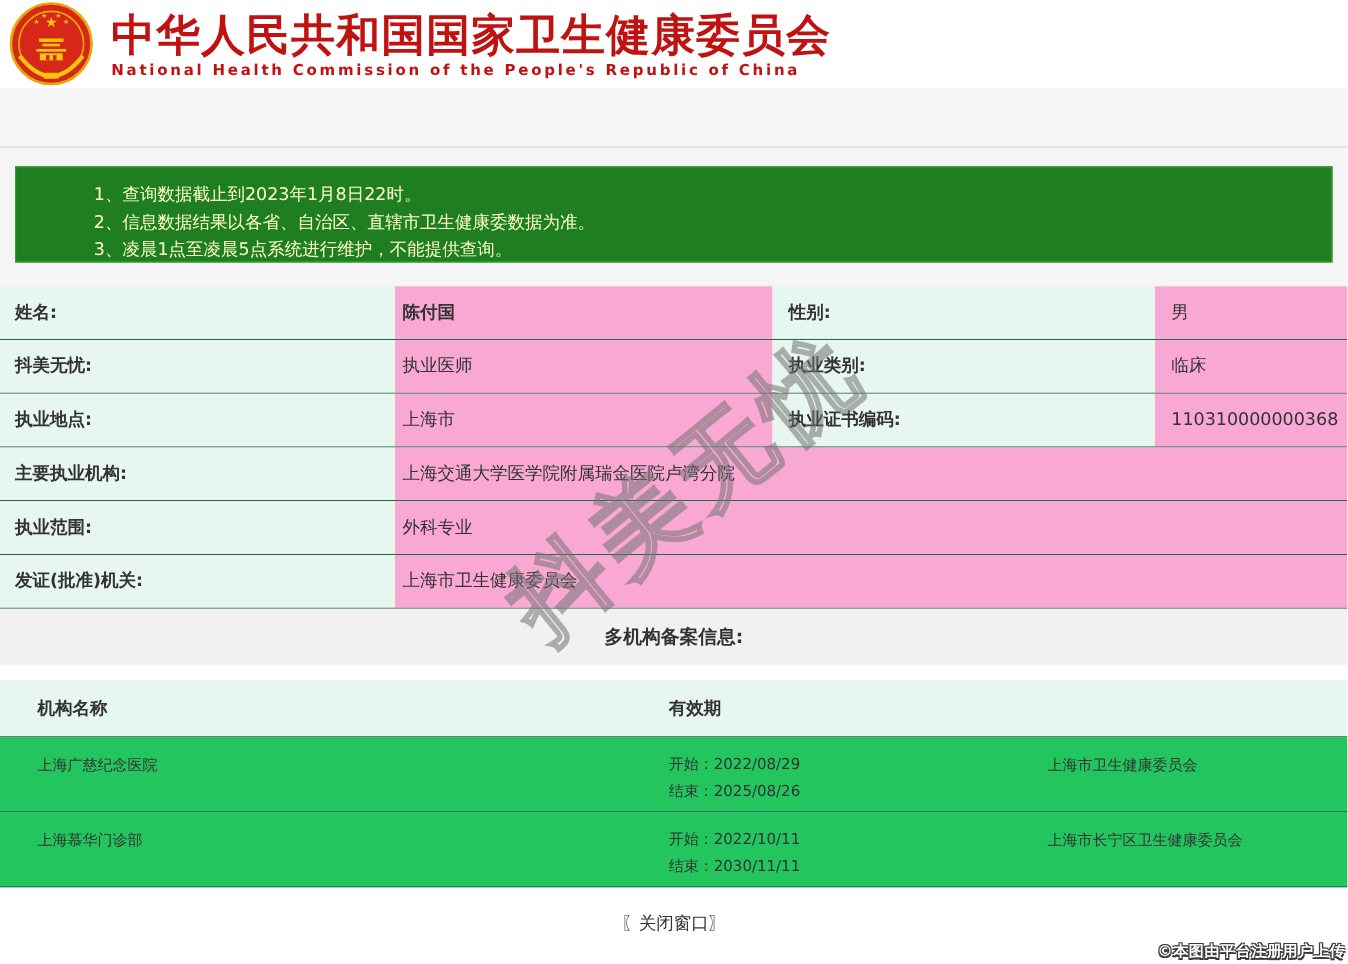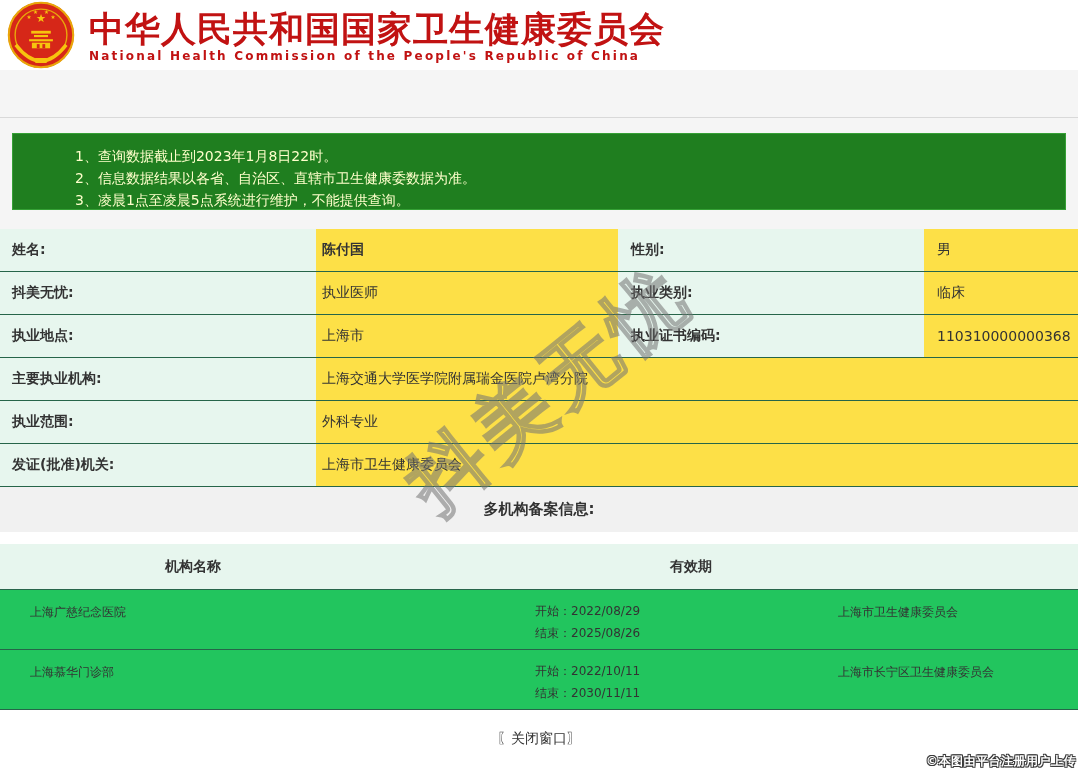--- a/index.html
+++ b/index.html
@@ -48,41 +48,40 @@
   }
   
   .info-table{background:#ffffff;}
   .irow{
     display:flex;height:43px;box-sizing:border-box;
     border-bottom:1px solid #266549;
     font-size:14px;color:#333;
   }
   .cell{display:flex;align-items:center;box-sizing:border-box;overflow:hidden;white-space:nowrap;}
   .lab{background:#e7f6ee;font-weight:bold;padding-left:12px;}
-  .val{background:#fde047;padding-left:6px;}
+  .val{background:#f9a8d4;padding-left:6px;}
   .w1{width:316px;}
   .w2{width:302px;}
   .w3{width:306px;padding-left:13px;}
   .w4{flex:1;padding-left:13px;}
   .wv{flex:1;}
   .bold{font-weight:bold;}
   
   .section-band{
     height:45px;background:#f1f1f1;
     display:flex;align-items:center;justify-content:center;
     font-size:15px;font-weight:bold;color:#333;
   }
   .gap12{height:12px;background:#ffffff;}
   
   .org-header{
     display:flex;height:46px;box-sizing:border-box;
     background:#e7f6ee;border-bottom:1px solid #266549;
     font-size:14px;font-weight:bold;color:#333;
     align-items:center;
-    justify-content:center;
   }
   .org-row{
     display:flex;height:60px;box-sizing:border-box;
     background:#22c55e;border-bottom:1px solid #266549;
     font-size:12px;color:#333;
     align-items:flex-start;padding-top:0;
   }
   .oc1{width:505px;padding-left:30px;box-sizing:border-box;}
   .oc2{width:303px;padding-left:30px;box-sizing:border-box;}
   .oc3{flex:1;padding-left:30px;box-sizing:border-box;}

